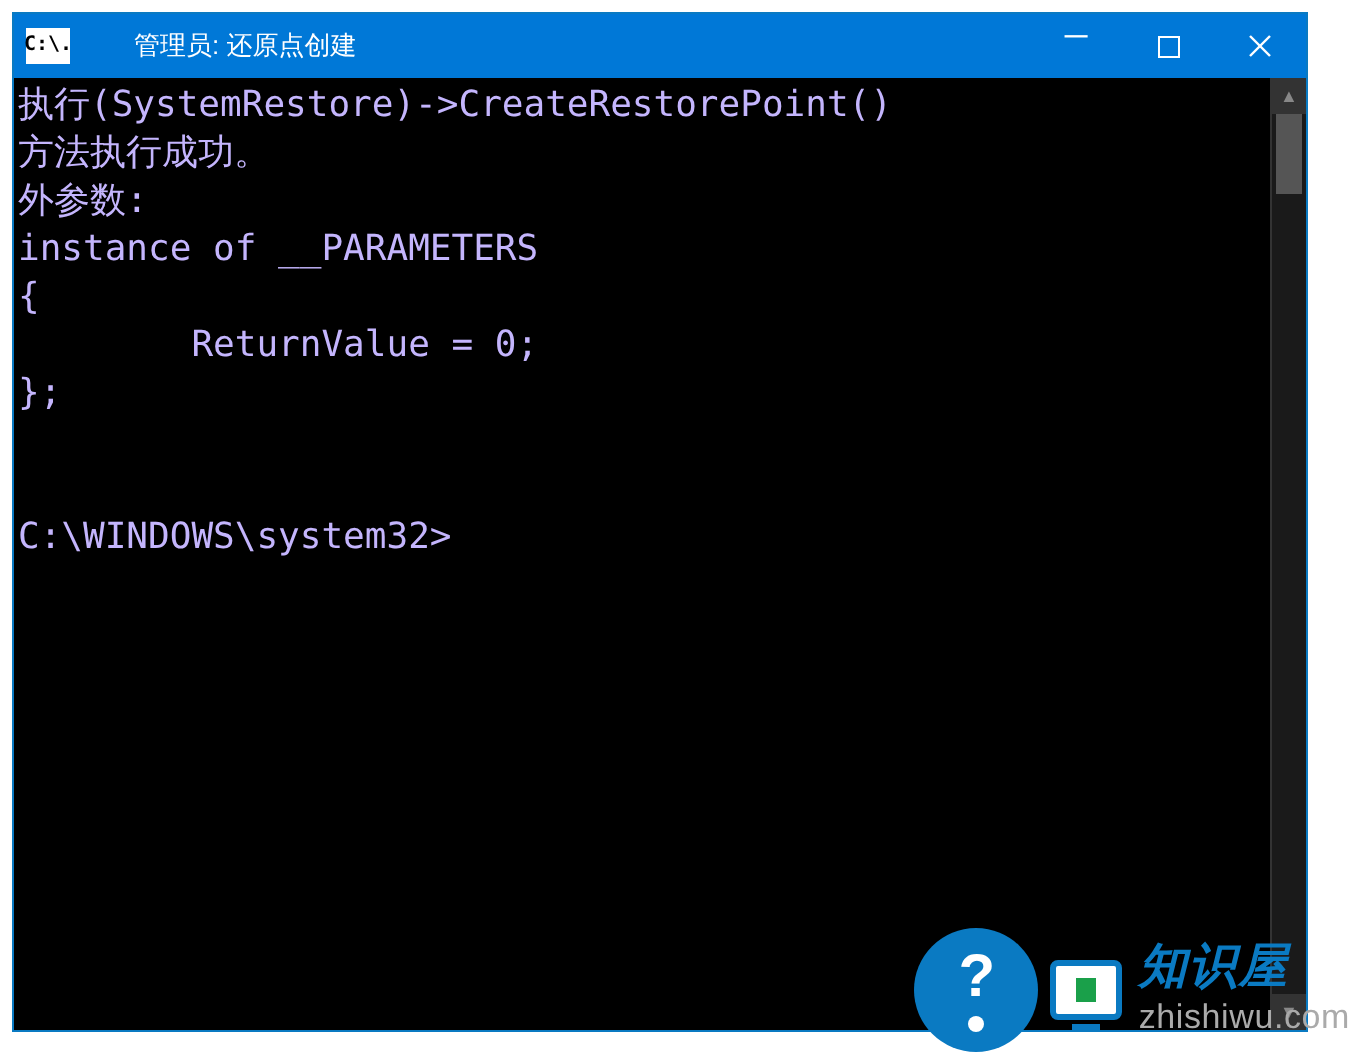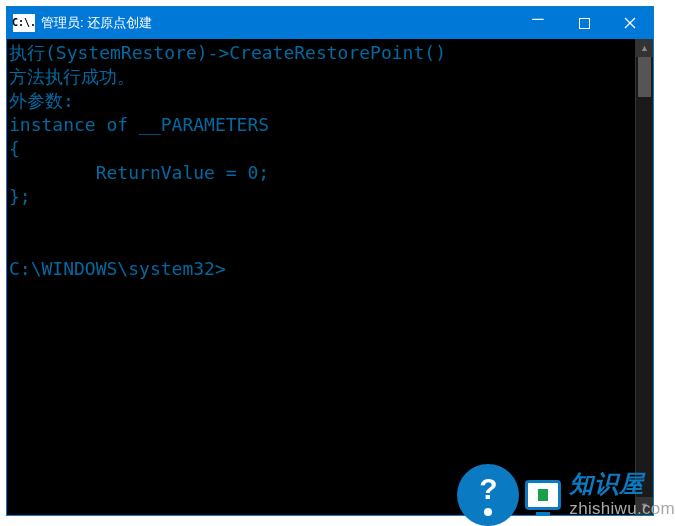--- a/index.html
+++ b/index.html
@@ -46,20 +46,21 @@
     }
     .titlebar-icon-inner {
       font-family: Consolas, monospace;
       font-size: 10px;
       color: #000;
       font-weight: bold;
       line-height: 1;
     }
     .titlebar-title {
       flex: 0 0 auto;
+      margin-left: 26px;
     }
     .titlebar-spacer {
       flex: 1;
     }
     .titlebar-controls {
       display: flex;
       height: 100%;
     }
     .titlebar-btn {
       width: 46px;
@@ -85,21 +86,21 @@
     }
     .terminal-wrap {
       flex: 1;
       display: flex;
       background: #000;
       position: relative;
     }
     .terminal {
       flex: 1;
       background: #000;
-      color: #0369a1;
+      color: #c4b5fd;
       font-family: "NSimSun", "SimSun", Consolas, monospace;
       font-size: 18px;
       line-height: 24px;
       padding: 2px 0 0 2px;
       white-space: pre;
       overflow: hidden;
     }
     .scrollbar {
       width: 18px;
       background: #1a1a1a;

